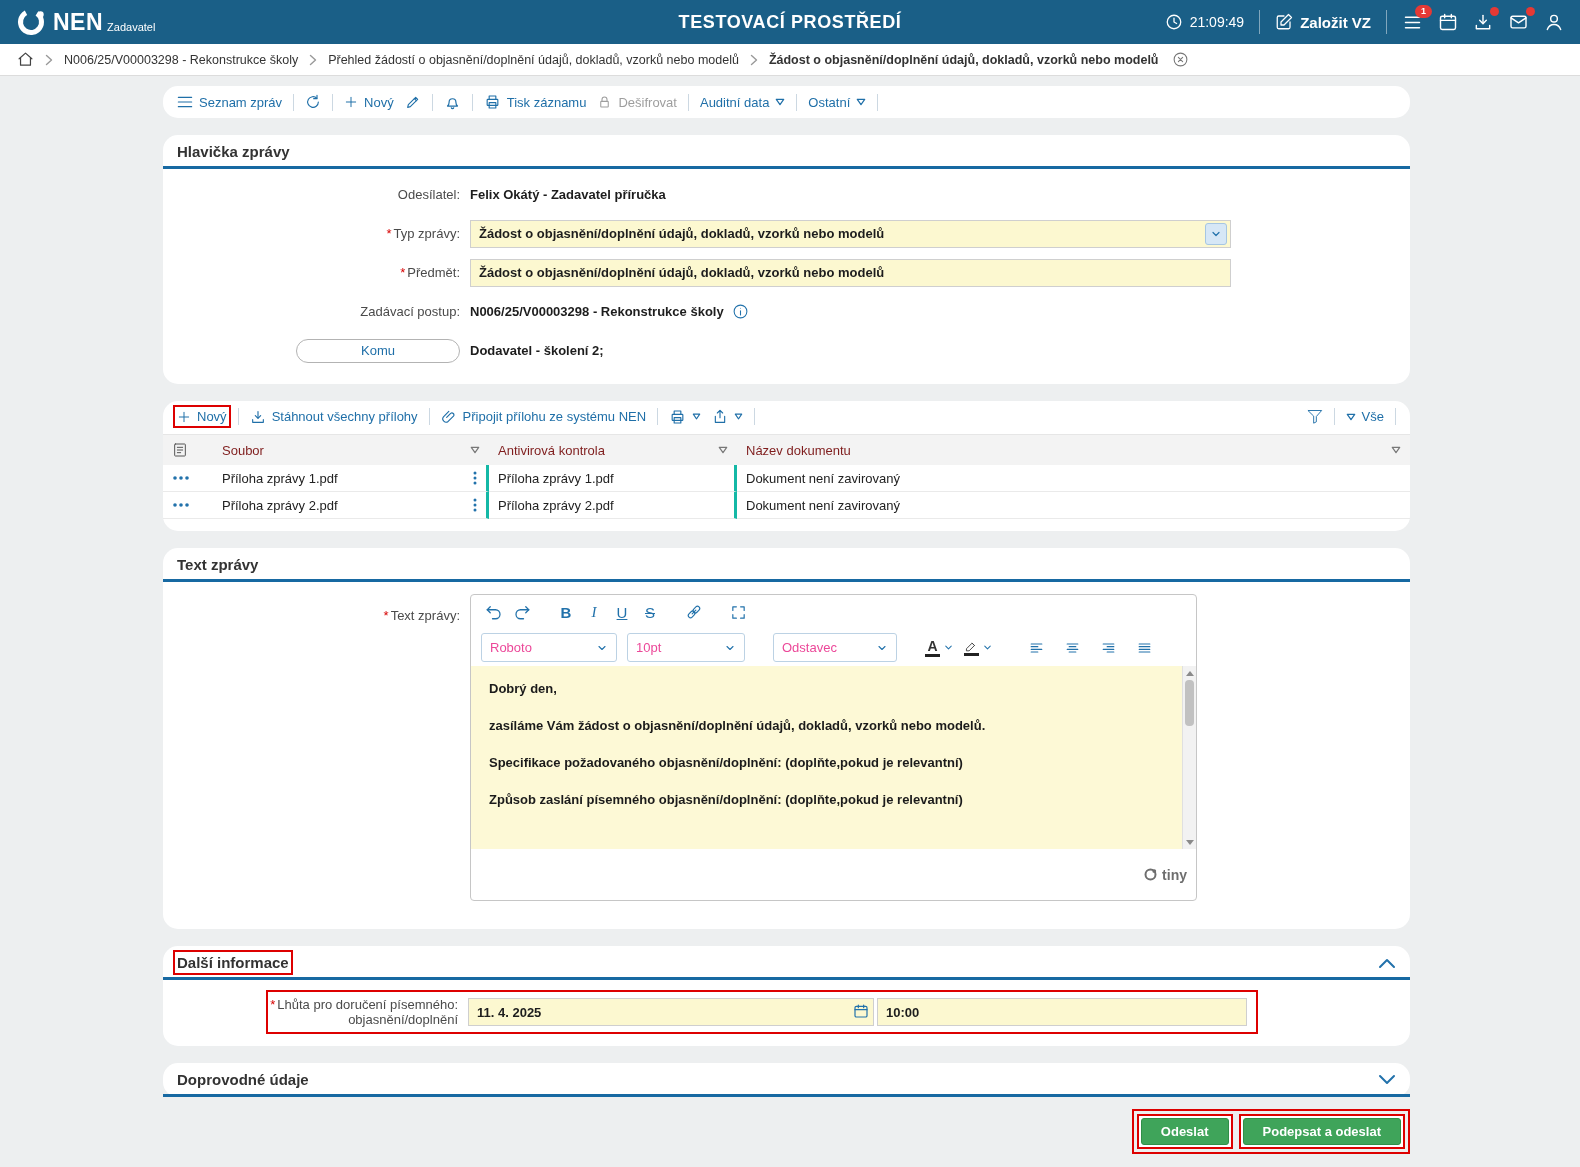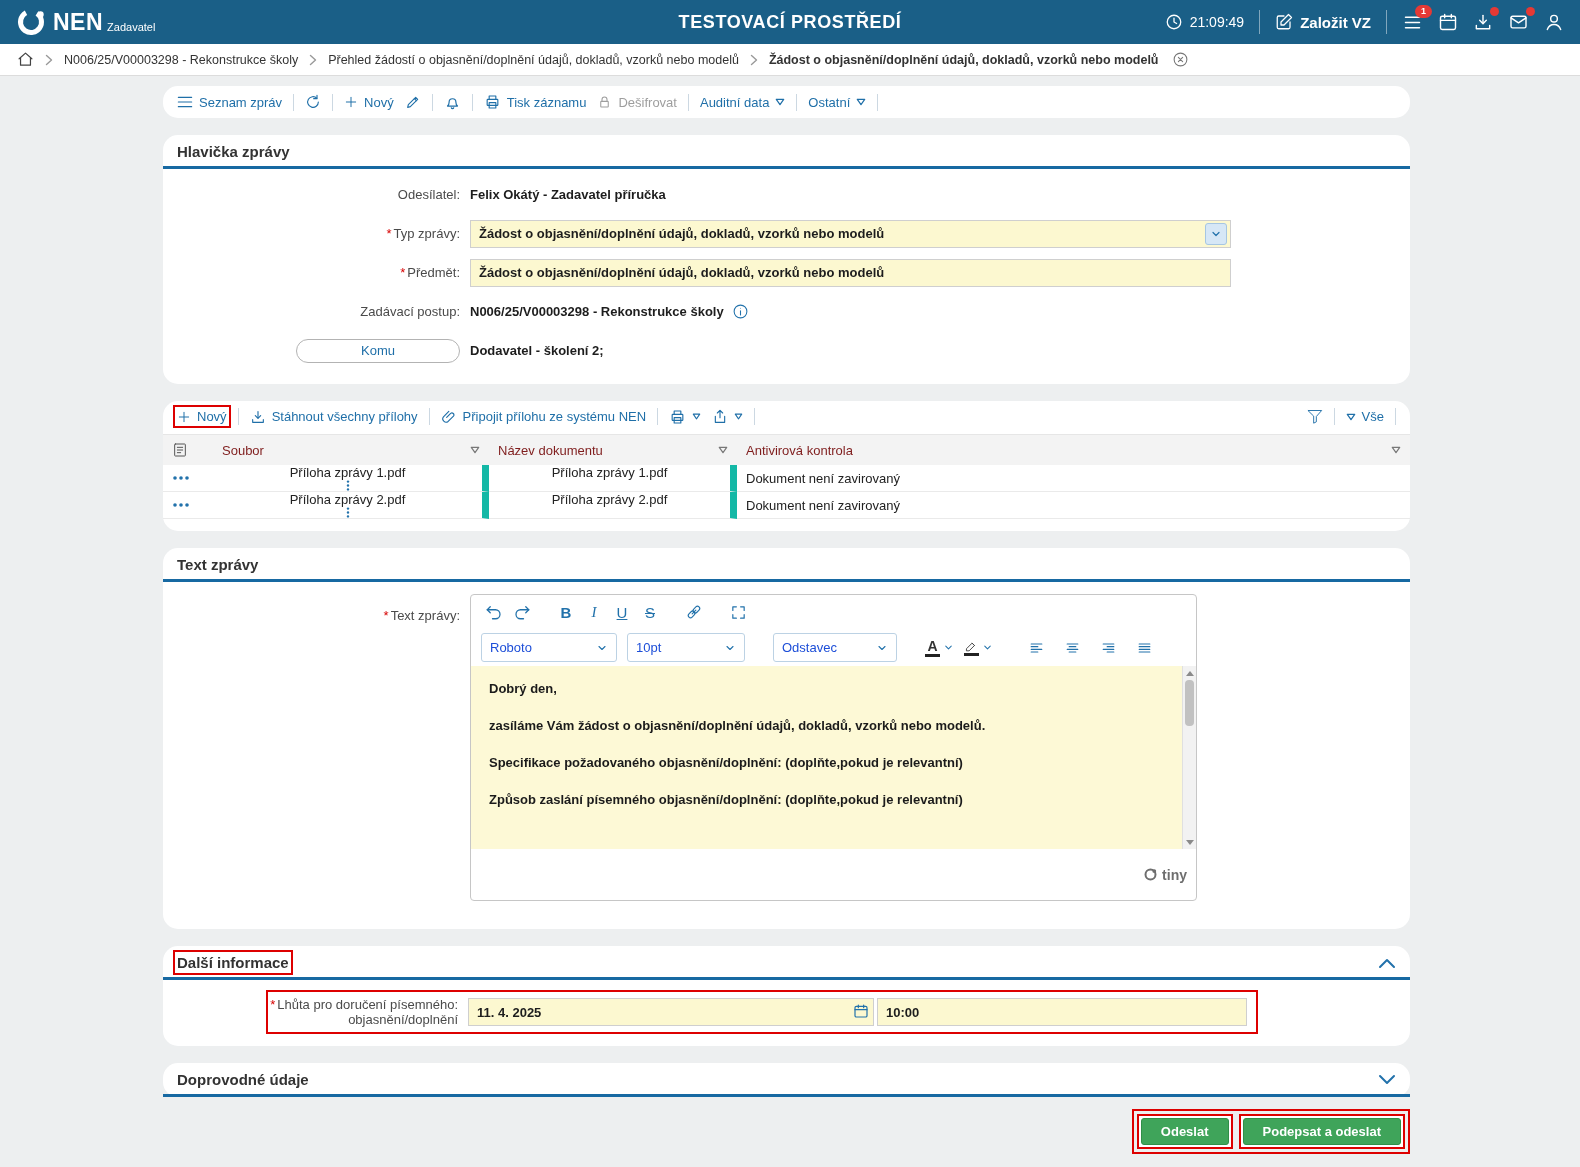--- a/index.html
+++ b/index.html
@@ -62,36 +62,36 @@
 
   
   .attach-bar{display:flex;align-items:center;height:31px;padding:0 14px;gap:11px;}
   .spacer{flex:1;}
   .grid{margin-top:2px;border-top:1px solid #e6e6e6;}
   .grow{display:grid;grid-template-columns:50px 276px 248px 1fr;align-items:stretch;}
   .ghead{background:#f3f3f3;color:#7f1d1d;}
   .gcell{padding:0 9px;display:flex;align-items:center;height:30px;}
   .ghead .gcell{justify-content:space-between;}
   .gbody .gcell{height:26px;border-bottom:1px solid #eaeaea;}
-  .gbody .c1,.gbody .c2{border-right:7px solid #14b8a6;flex-direction:column;}
+  .gbody .c1,.gbody .c2{border-right:3px solid #14b8a6;}
   .c1{justify-content:space-between;}
   .tri-gray{color:#777;}
 
   
   .ed-wrap{display:flex;align-items:flex-start;margin-top:6px;}
   .ed-label{width:297px;text-align:right;padding:14px 10px 0 0;color:#4a4a4a;}
   .editor{width:725px;border:1px solid #c6c6c6;border-radius:4px;background:#fff;overflow:hidden;}
   .ed-row1{display:flex;align-items:center;gap:2px;height:34px;padding:0 10px;color:#2272ab;}
   .ed-btn{min-width:26px;height:26px;display:flex;align-items:center;justify-content:center;cursor:pointer;border-radius:3px;color:#2272ab;font-size:15px;}
   .ed-b{font-weight:bold;}
   .ed-i{font-style:italic;font-family:"Liberation Serif",serif;}
   .ed-u{text-decoration:underline;}
   .ed-s{text-decoration:line-through;}
   .ed-row2{display:flex;align-items:center;gap:10px;height:37px;padding:0 10px;}
-  .ed-select{height:27px;border:1px solid #bcd2e4;border-radius:3px;display:flex;align-items:center;justify-content:space-between;padding:0 8px;color:#1d4ed8;cursor:pointer;gap:8px;white-space:nowrap;}
+  .ed-select{height:27px;border:1px solid #bcd2e4;border-radius:3px;display:flex;align-items:center;justify-content:space-between;padding:0 8px;color:#ec4899;cursor:pointer;gap:8px;white-space:nowrap;}
   .ed-sel-font{width:118px;}
   .ed-sel-size{width:100px;}
   .ed-sel-fmt{width:106px;}
   .ed-colorbtn{display:flex;align-items:center;gap:3px;cursor:pointer;}
   .color-a{display:flex;flex-direction:column;align-items:center;line-height:1;}
   .color-a .a-letter{font-weight:bold;font-size:14px;color:#333;}
   .color-bar{width:15px;height:3px;background:#222;margin-top:1px;}
   .ed-content{position:relative;background:#fdf9d6;height:168px;padding:15px 32px 0 18px;}
   .ed-content p{margin:0 0 21px;font-weight:bold;color:#1b1b1b;line-height:16px;}
   .scrollbar{position:absolute;top:0;right:0;bottom:0;width:13px;background:#f2f2f2;border-left:1px solid #e0e0e0;}
@@ -405,28 +405,28 @@
                 <rect x="4" y="3" width="16" height="18" rx="1"></rect>
                 <path d="M8 8h8M8 12h8M8 16h5"></path>
               </svg>
         </div>
         <div class="gcell c1">
           <span>Soubor</span>
           <svg class="ico tri-gray" width="10" height="8" viewBox="0 0 10 8" style="stroke-width:1.2">
                 <path d="M1.3 1.3h7.4L5 6.7z"></path>
               </svg>
         </div>
+        <div class="gcell c3">
+          <span>Antivirová kontrola</span>
+          <svg class="ico tri-gray" width="10" height="8" viewBox="0 0 10 8" style="stroke-width:1.2">
+                <path d="M1.3 1.3h7.4L5 6.7z"></path>
+              </svg>
+        </div>
         <div class="gcell c2">
           <span>Název dokumentu</span>
-          <svg class="ico tri-gray" width="10" height="8" viewBox="0 0 10 8" style="stroke-width:1.2">
-                <path d="M1.3 1.3h7.4L5 6.7z"></path>
-              </svg>
-        </div>
-        <div class="gcell c3">
-          <span>Antivirová kontrola</span>
           <svg class="ico tri-gray" width="10" height="8" viewBox="0 0 10 8" style="stroke-width:1.2">
                 <path d="M1.3 1.3h7.4L5 6.7z"></path>
               </svg>
         </div>
       </div>
       <div class="grow gbody">
         <div class="gcell c0">
           <svg width="18" height="6" viewBox="0 0 18 6">
                 <circle cx="3" cy="3" r="1.8" fill="#2272ab"></circle>
                 <circle cx="9" cy="3" r="1.8" fill="#2272ab"></circle>

